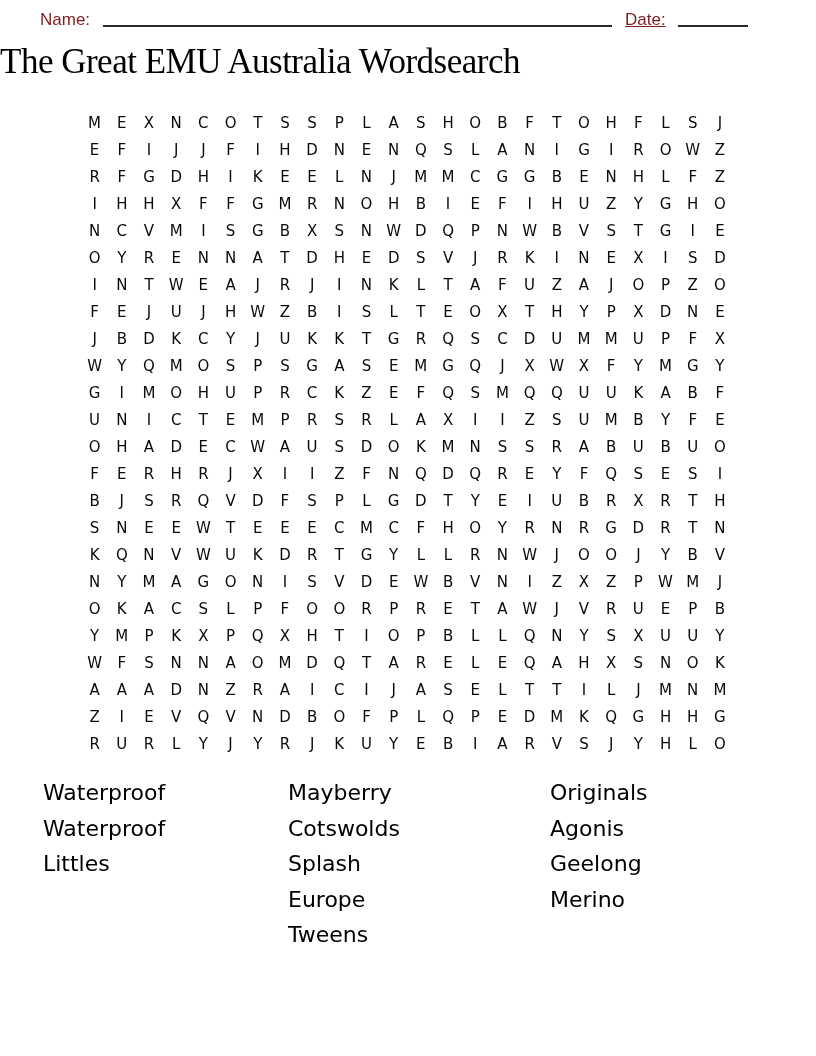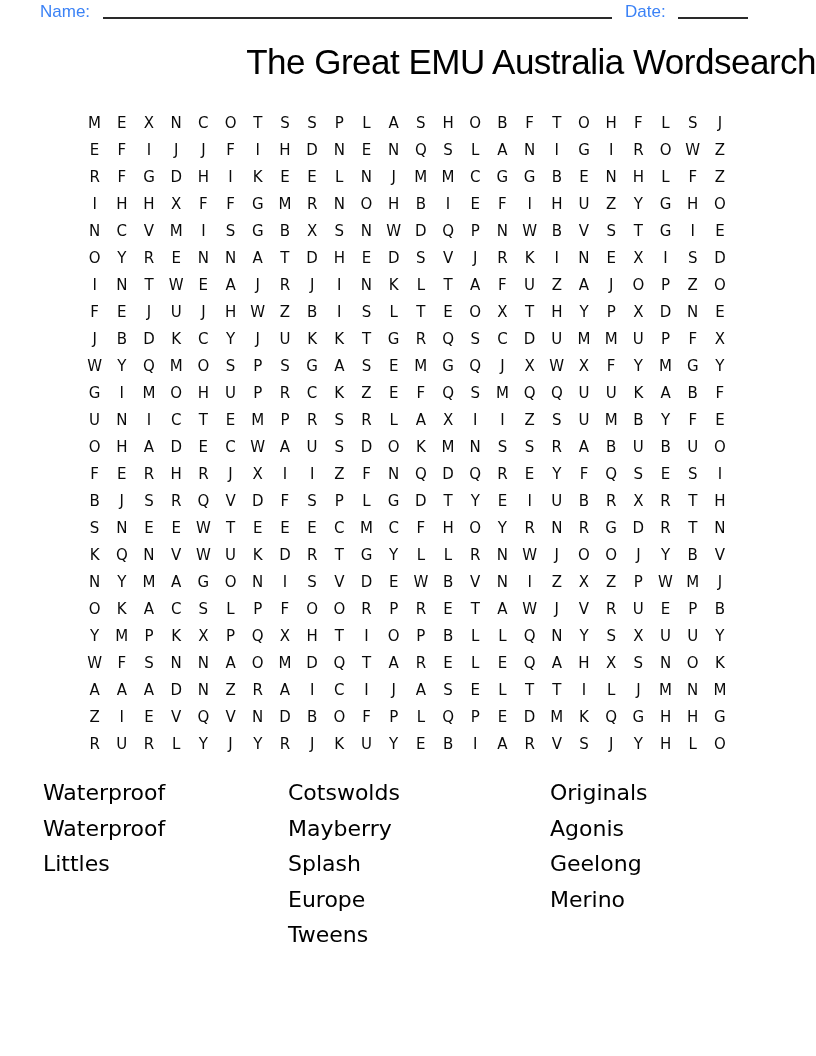--- a/index.html
+++ b/index.html
@@ -7,35 +7,35 @@
   body {
     width: 816px; height: 1056px;
     position: relative;
     font-family: "DejaVu Sans", sans-serif;
     color: #000;
     overflow: hidden;
   }
   .page { position: absolute; inset: 0; background: #fff; }
 
   
-  .header { position: absolute; top: 0; left: 0; width: 816px; height: 26px;
-            font-family: "Liberation Sans", sans-serif; font-size: 17px; color: #3b82f6; }
+  .header { position: absolute; top: 8px; left: 0; width: 816px; height: 26px;
+            font-family: "Liberation Sans", sans-serif; font-size: 17px; color: #7f1d1d; }
   .hdr-label { position: absolute; top: 2px; }
   .name-label { left: 40px; }
-  .date-label { left: 625px; }
+  .date-label { left: 625px; text-decoration: underline; }
   .blank-line { position: absolute; top: 2px; height: 17px;
                 border-bottom: 2px solid #2a2a2a; }
   .name-line { left: 103px; width: 509px; }
   .date-line { left: 678px; width: 70px; }
 
   
   .title {
     position: absolute; top: 42px; left: 0; width: 816px;
-    text-align: right;
-    font-family: Liberation Sans, sans-serif;
+    text-align: left;
+    font-family: Liberation Serif, serif;
     font-size: 35px; font-weight: 500; letter-spacing: -0.5px;
     color: #000;
   }
 
   
   .grid {
     position: absolute; top: 110px; left: 81px;
     display: grid;
     grid-template-columns: repeat(24, 27.2px);
     grid-auto-rows: 27px;
@@ -653,22 +653,22 @@
       <span class="cell">O</span>
     </div>
 
   <div class="words" id="words">
       <div class="word-col word-col-0">
         <span class="word-item">Waterproof</span>
         <span class="word-item">Waterproof</span>
         <span class="word-item">Littles</span>
       </div>
       <div class="word-col word-col-1">
+        <span class="word-item">Mayberry</span>
         <span class="word-item">Cotswolds</span>
-        <span class="word-item">Mayberry</span>
         <span class="word-item">Splash</span>
         <span class="word-item">Europe</span>
         <span class="word-item">Tweens</span>
       </div>
       <div class="word-col word-col-2">
         <span class="word-item">Originals</span>
         <span class="word-item">Agonis</span>
         <span class="word-item">Geelong</span>
         <span class="word-item">Merino</span>
       </div>

